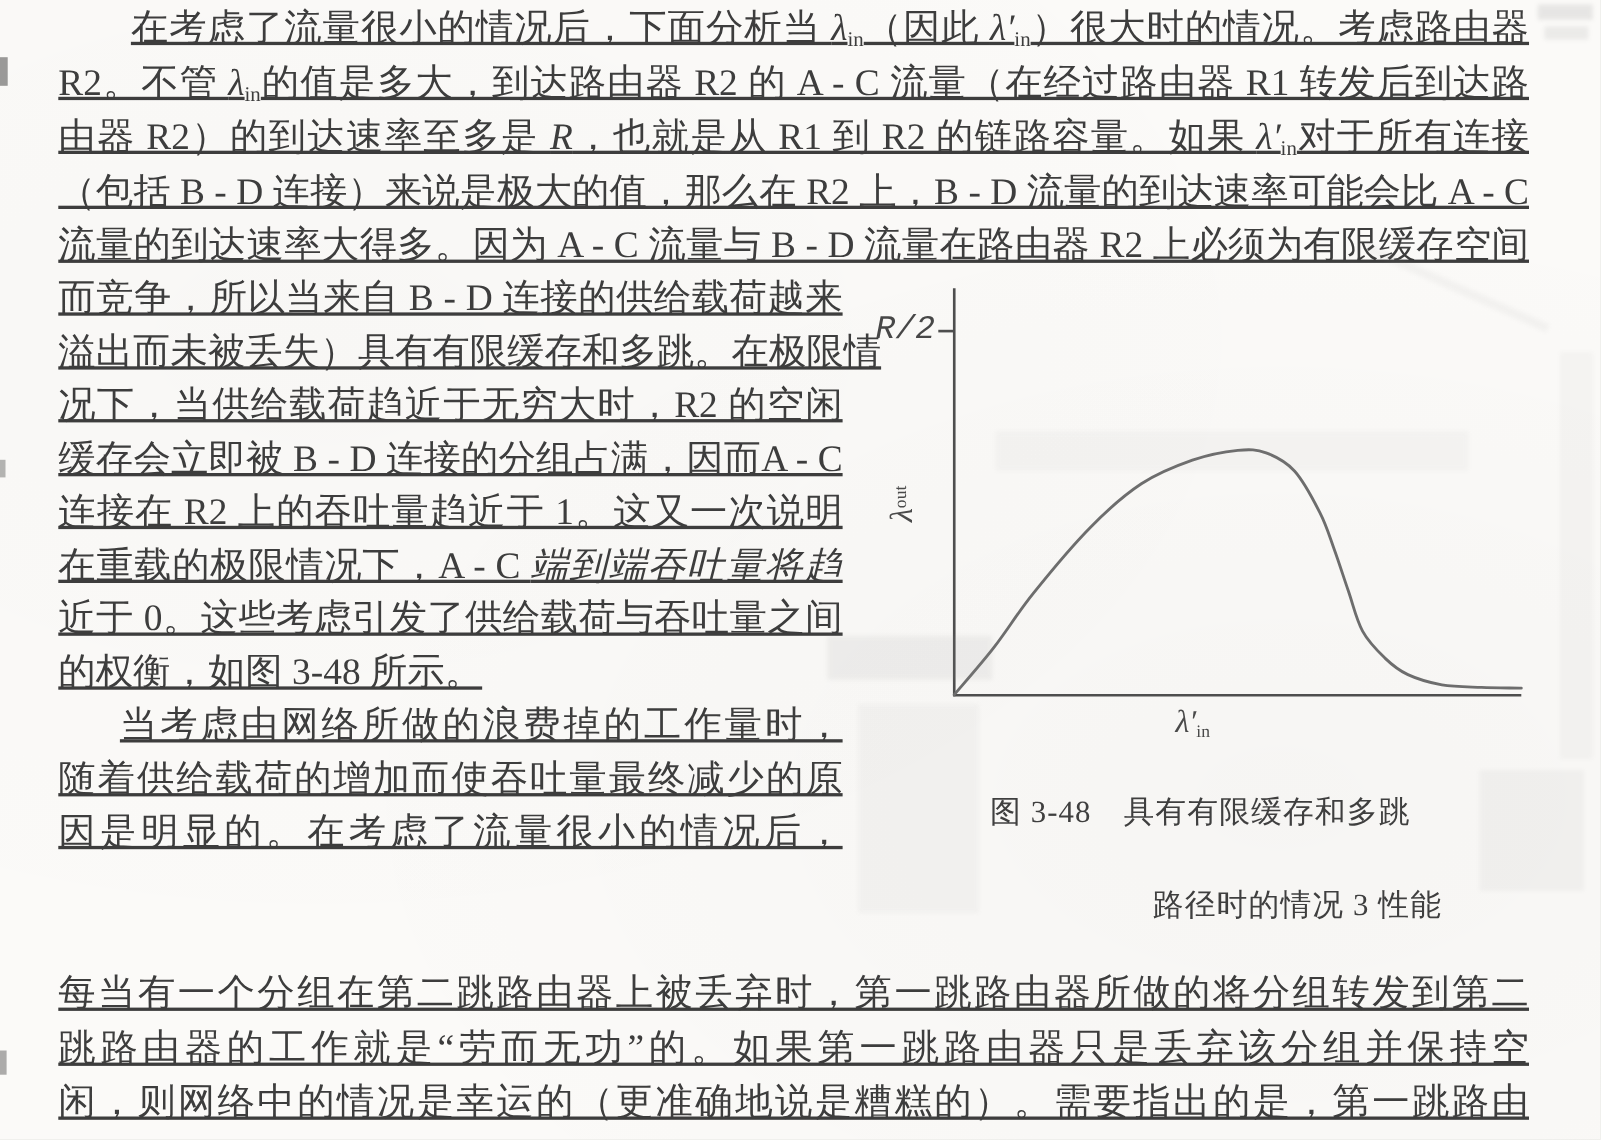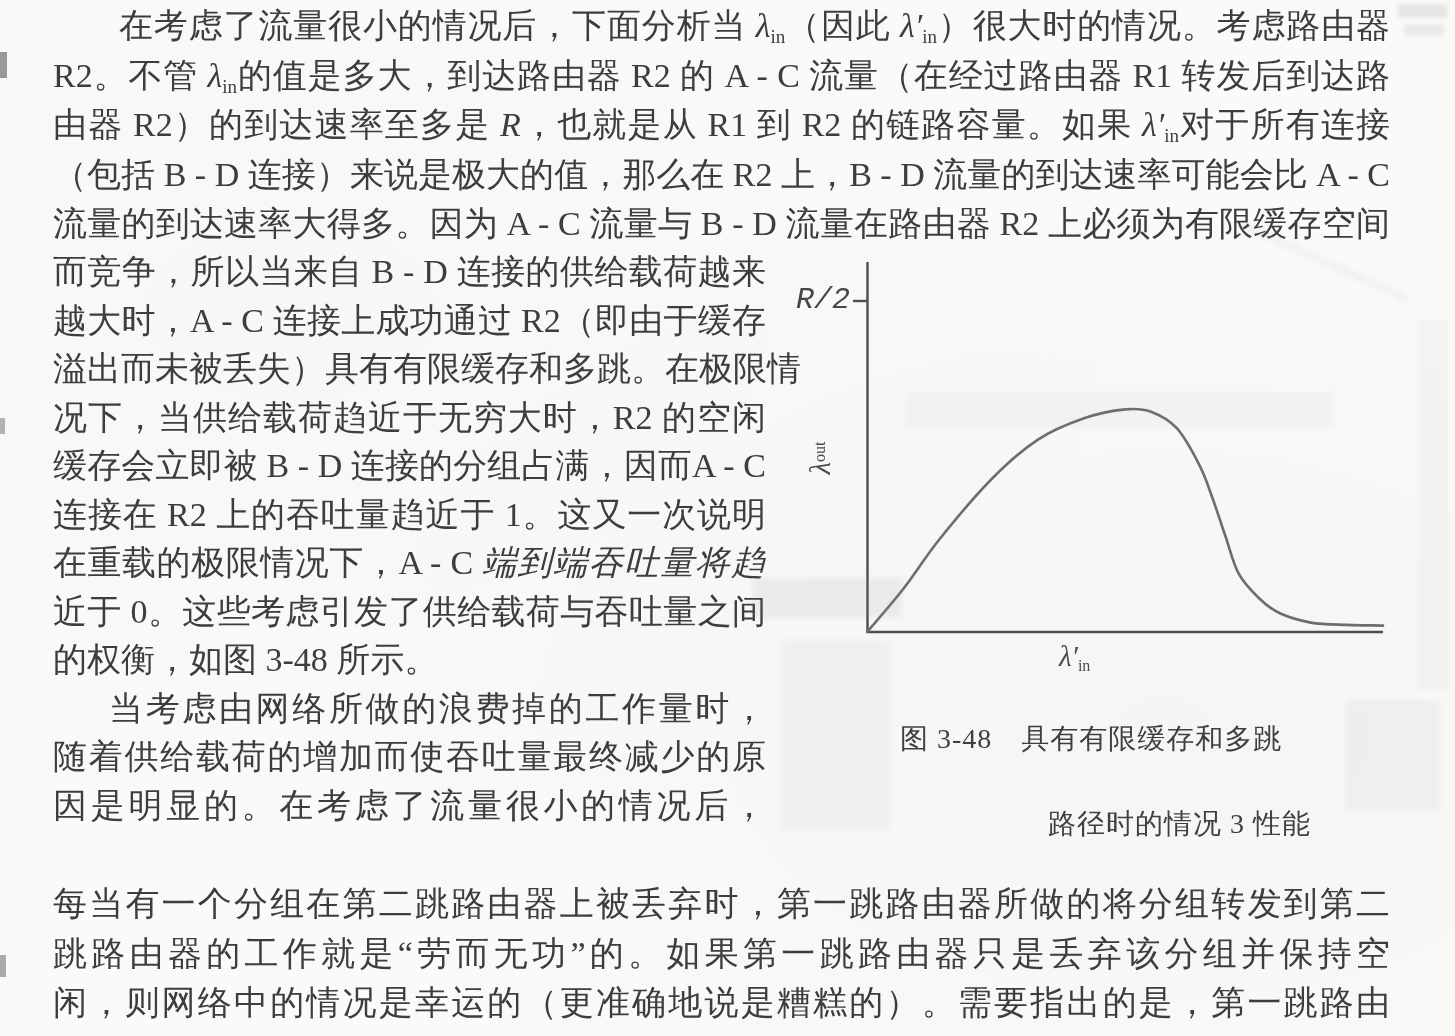--- a/index.html
+++ b/index.html
@@ -14,20 +14,21 @@
     font-family:"Liberation Serif","DejaVu Serif",serif;
     color:#3d3d3d;
   }
   .para{position:absolute;font-size:34px;}
   .para .line{
     text-align:justify;
     text-align-last:justify;
     text-justify:inter-ideograph;
     white-space:nowrap;
     overflow:visible;
+    text-decoration:underline;
   }
   .top .line,.bottom .line{height:49.6px;line-height:49.6px;width:1337px;}
   .leftcol .line{height:48.5px;line-height:48.5px;width:713px;}
   .top{left:53px;top:1px;width:1337px;}
   .leftcol{left:53px;top:248px;width:713px;}
   .bottom{left:53px;top:879px;width:1337px;}
   .line.indent1{padding-left:66px;width:1271px;}
   .leftcol .line.indent2{padding-left:56px;width:657px;}
   .line.short{text-align-last:left;}
   .para span.i{font-style:italic;}
@@ -40,22 +41,22 @@
   }
   .ylabel{
     position:absolute;left:789px;top:428px;width:62px;height:60px;
     display:flex;align-items:center;justify-content:center;
     transform:rotate(-90deg);
     font-size:29px;color:#4a4a4a;
   }
   .ylabel .i,.xlabel .i{font-style:italic;}
   .ylabel sub,.xlabel sub{font-size:16px;vertical-align:-5px;line-height:0;}
   .xlabel{
-    position:absolute;left:1059px;top:640px;width:84px;
-    text-align:left;font-size:29px;color:#4a4a4a;
+    position:absolute;left:1016px;top:640px;width:84px;
+    text-align:right;font-size:29px;color:#4a4a4a;
   }
   .caption{
     position:absolute;left:900px;top:718px;
     font-size:28px;line-height:41px;color:#3f3f3f;
     letter-spacing:1px;
   }
   .caption .cap2{margin-left:148px;margin-top:44px;}
   svg.plot{position:absolute;left:0;top:0;}
   
   .ghost{position:absolute;background:#8d8d8d;opacity:.09;filter:blur(2px);pointer-events:none;}
@@ -68,21 +69,20 @@
 
   <div class="para top">
       <div class="line indent1"><span>在考虑了流量很小的情况后，下面分析当 </span><span class="i">λ</span><sub>in</sub><span>（因此 </span><span class="i">λ′</span><sub>in</sub><span>）很大时的情况。考虑路由器</span></div>
       <div class="line"><span>R2。不管 </span><span class="i">λ</span><sub>in</sub><span>的值是多大，到达路由器 R2 的 A - C 流量（在经过路由器 R1 转发后到达路</span></div>
       <div class="line"><span>由器 R2）的到达速率至多是 </span><span class="i">R</span><span>，也就是从 R1 到 R2 的链路容量。如果 </span><span class="i">λ′</span><sub>in</sub><span>对于所有连接</span></div>
       <div class="line"><span>（包括 B - D 连接）来说是极大的值，那么在 R2 上，B - D 流量的到达速率可能会比 A - C</span></div>
       <div class="line"><span>流量的到达速率大得多。因为 A - C 流量与 B - D 流量在路由器 R2 上必须为有限缓存空间</span></div>
     </div>
   <div class="para leftcol">
       <div class="line"><span>而竞争，所以当来自 B - D 连接的供给载荷越来</span></div>
-      <div class="line"><span>越大时，A - C 连接上成功通过 R2（即由于缓存</span></div>
       <div class="line"><span>溢出而未被丢失）具有有限缓存和多跳。在极限情</span></div>
       <div class="line"><span>况下，当供给载荷趋近于无穷大时，R2 的空闲</span></div>
       <div class="line"><span>缓存会立即被 B - D 连接的分组占满，因而A - C</span></div>
       <div class="line"><span>连接在 R2 上的吞吐量趋近于 1。这又一次说明</span></div>
       <div class="line"><span>在重载的极限情况下，A - C </span><span class="em">端到端吞吐量将趋</span></div>
       <div class="line"><span>近于 0。这些考虑引发了供给载荷与吞吐量之间</span></div>
       <div class="line short"><span>的权衡，如图 3-48 所示。</span></div>
       <div class="line indent2"><span>当考虑由网络所做的浪费掉的工作量时，</span></div>
       <div class="line"><span>随着供给载荷的增加而使吞吐量最终减少的原</span></div>
       <div class="line"><span>因是明显的。在考虑了流量很小的情况后，</span></div>

